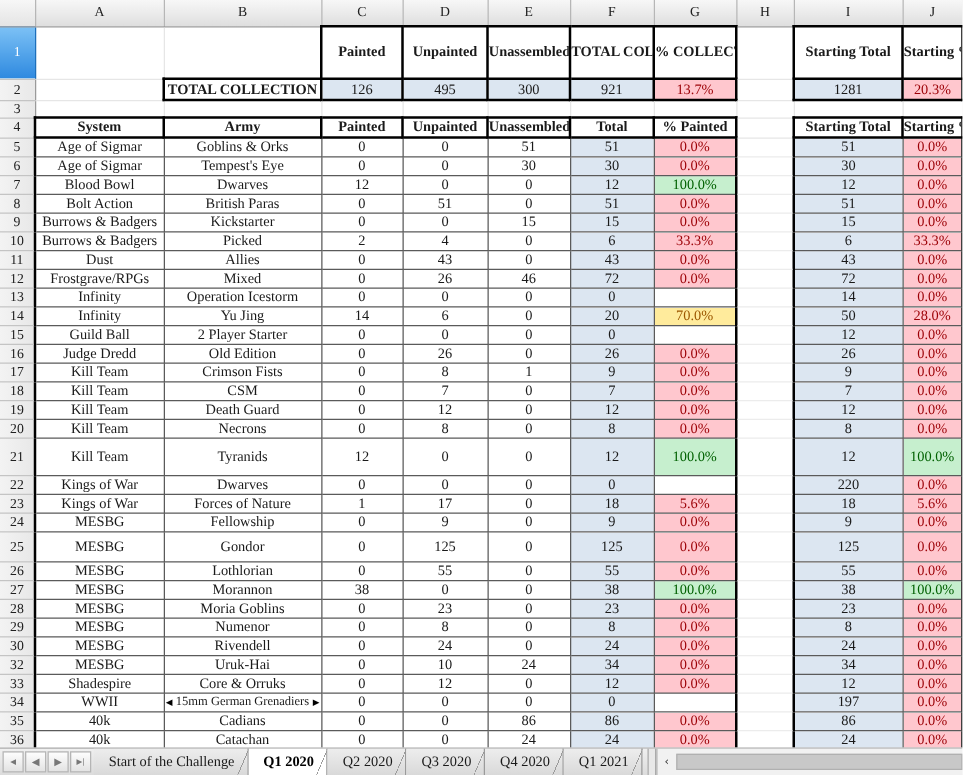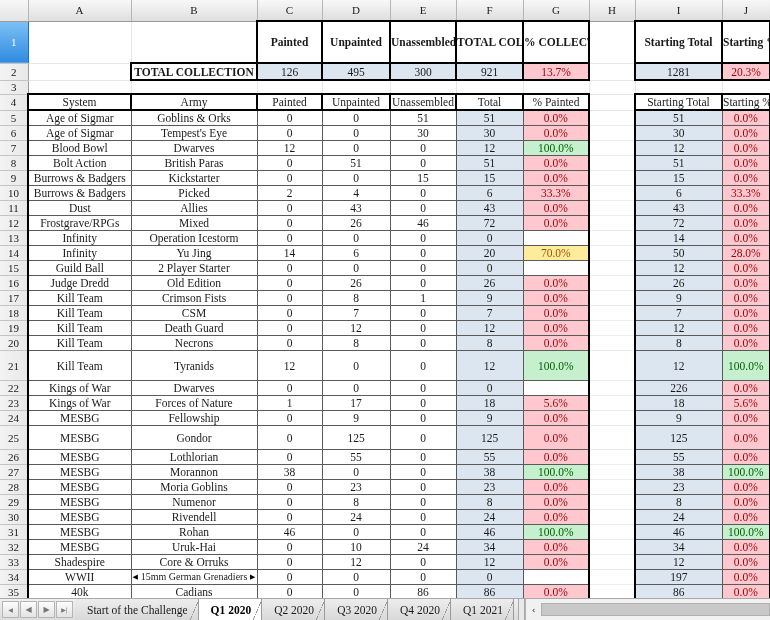--- a/index.html
+++ b/index.html
@@ -93,21 +93,21 @@
     font-weight: bold;
     font-size: 10.5px;
     font-family: "Liberation Serif", serif;
     line-height: 11px;
     text-align: center;
     vertical-align: bottom;
     color: #000;
     padding-bottom: 1px;
     white-space: normal;
   }
-  .hdr-row4 { font-weight: normal; font-size: 11.5px; vertical-align: middle; }
+  .hdr-row4 { font-weight: bold; font-size: 11.5px; vertical-align: middle; }
 
   .overflow-mark { position: relative; }
   .overflow-mark::before { content:"\25C0"; position:absolute; left:1px; top:0; font-size:7px; color:#000; }
   .overflow-mark::after  { content:"\25B6"; position:absolute; right:1px; top:0; font-size:7px; color:#000; }
 
   
   .tabbar {
     height: 22px;
     flex: 0 0 22px;
     background: linear-gradient(to bottom,#f0f0f0,#dcdcdc);
@@ -467,21 +467,21 @@
           <tr style="height: 14.5px;">
             <td class="rowhead">22</td>
             <td class="c bd thick-l">Kings of War</td>
             <td class="c bd">Dwarves</td>
             <td class="c bd">0</td>
             <td class="c bd">0</td>
             <td class="c bd">0</td>
             <td class="c bd fill-blue">0</td>
             <td class="c bd thick-r fill-white"></td>
             <td class="c gap"></td>
-            <td class="c bd fill-blue thick-l">226</td>
+            <td class="c bd fill-blue thick-l">220</td>
             <td class="c bd thick-r fill-pink">0.0%</td>
           </tr>
           <tr style="height: 14.5px;">
             <td class="rowhead">23</td>
             <td class="c bd thick-l">Kings of War</td>
             <td class="c bd">Forces of Nature</td>
             <td class="c bd">1</td>
             <td class="c bd">17</td>
             <td class="c bd">0</td>
             <td class="c bd fill-blue">18</td>
@@ -573,33 +573,20 @@
             <td class="c bd thick-l">MESBG</td>
             <td class="c bd">Rivendell</td>
             <td class="c bd">0</td>
             <td class="c bd">24</td>
             <td class="c bd">0</td>
             <td class="c bd fill-blue">24</td>
             <td class="c bd thick-r fill-pink">0.0%</td>
             <td class="c gap"></td>
             <td class="c bd fill-blue thick-l">24</td>
             <td class="c bd thick-r fill-pink">0.0%</td>
-          </tr>
-          <tr style="height: 14.5px;">
-            <td class="rowhead">31</td>
-            <td class="c bd thick-l">MESBG</td>
-            <td class="c bd">Rohan</td>
-            <td class="c bd">46</td>
-            <td class="c bd">0</td>
-            <td class="c bd">0</td>
-            <td class="c bd fill-blue">46</td>
-            <td class="c bd thick-r fill-green">100.0%</td>
-            <td class="c gap"></td>
-            <td class="c bd fill-blue thick-l">46</td>
-            <td class="c bd thick-r fill-green">100.0%</td>
           </tr>
           <tr style="height: 14.5px;">
             <td class="rowhead">32</td>
             <td class="c bd thick-l">MESBG</td>
             <td class="c bd">Uruk-Hai</td>
             <td class="c bd">0</td>
             <td class="c bd">10</td>
             <td class="c bd">24</td>
             <td class="c bd fill-blue">34</td>
             <td class="c bd thick-r fill-pink">0.0%</td>

